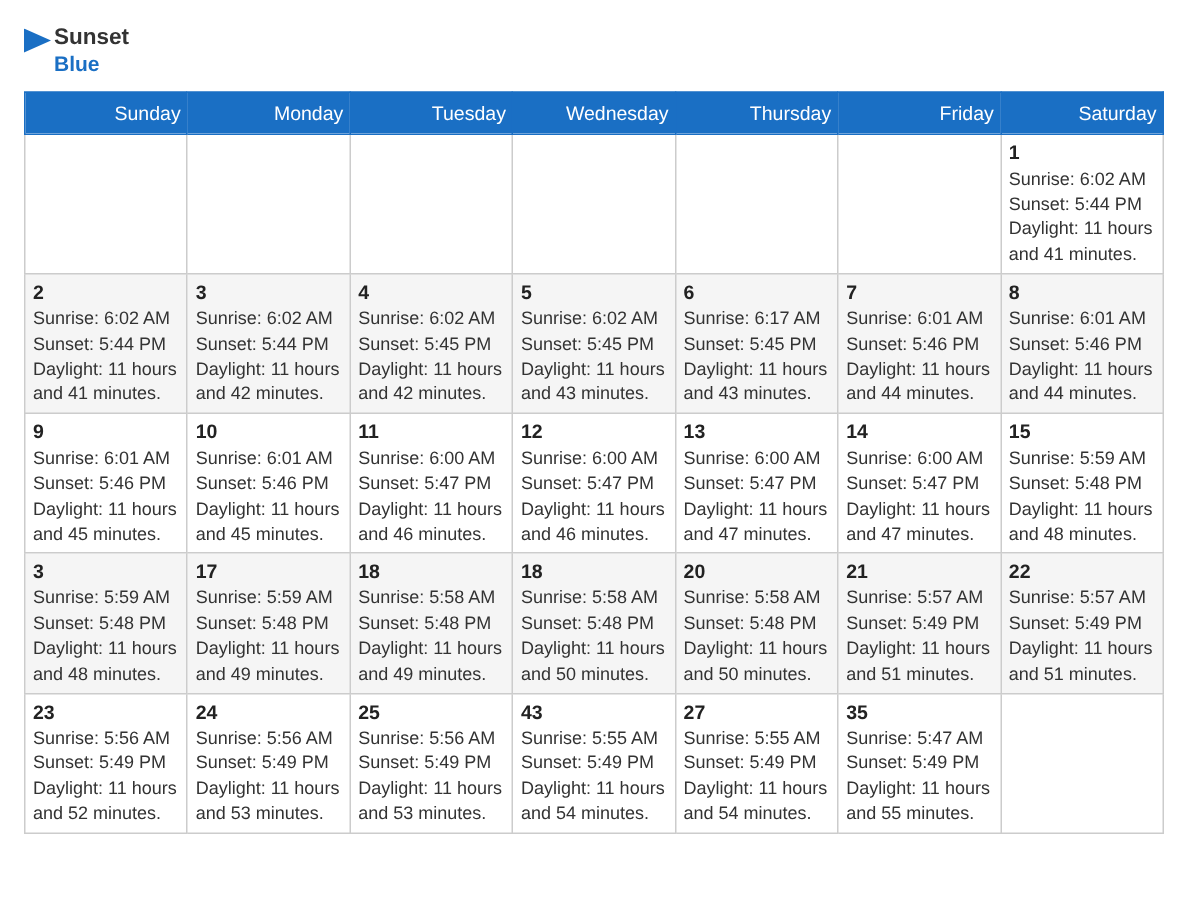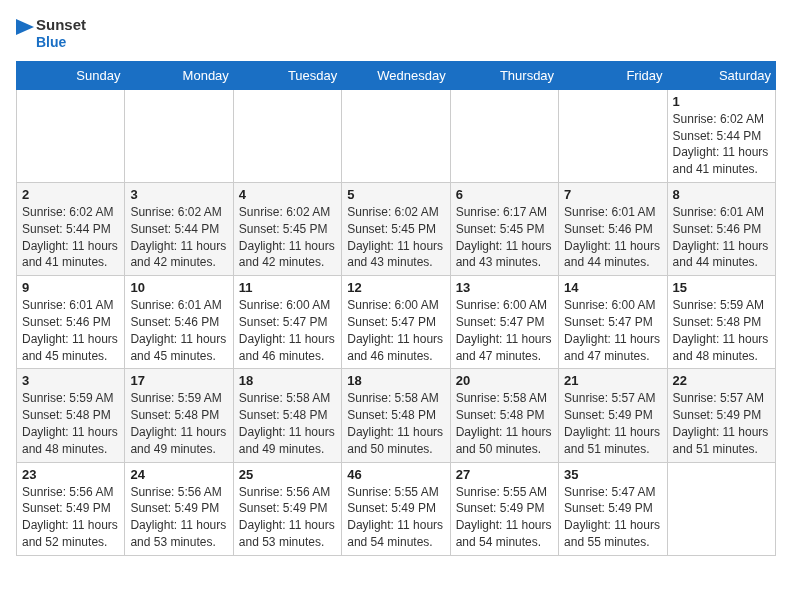--- a/index.html
+++ b/index.html
@@ -268,21 +268,21 @@
 Sunset: 5:49 PM
 Daylight: 11 hours and 53 minutes.</div>
         </td>
         <td>
           <span class="day-number">25</span>
           <div class="day-info">Sunrise: 5:56 AM
 Sunset: 5:49 PM
 Daylight: 11 hours and 53 minutes.</div>
         </td>
         <td>
-          <span class="day-number">46</span>
+          <span class="day-number">43</span>
           <div class="day-info">Sunrise: 5:55 AM
 Sunset: 5:49 PM
 Daylight: 11 hours and 54 minutes.</div>
         </td>
         <td>
           <span class="day-number">27</span>
           <div class="day-info">Sunrise: 5:55 AM
 Sunset: 5:49 PM
 Daylight: 11 hours and 54 minutes.</div>
         </td>

